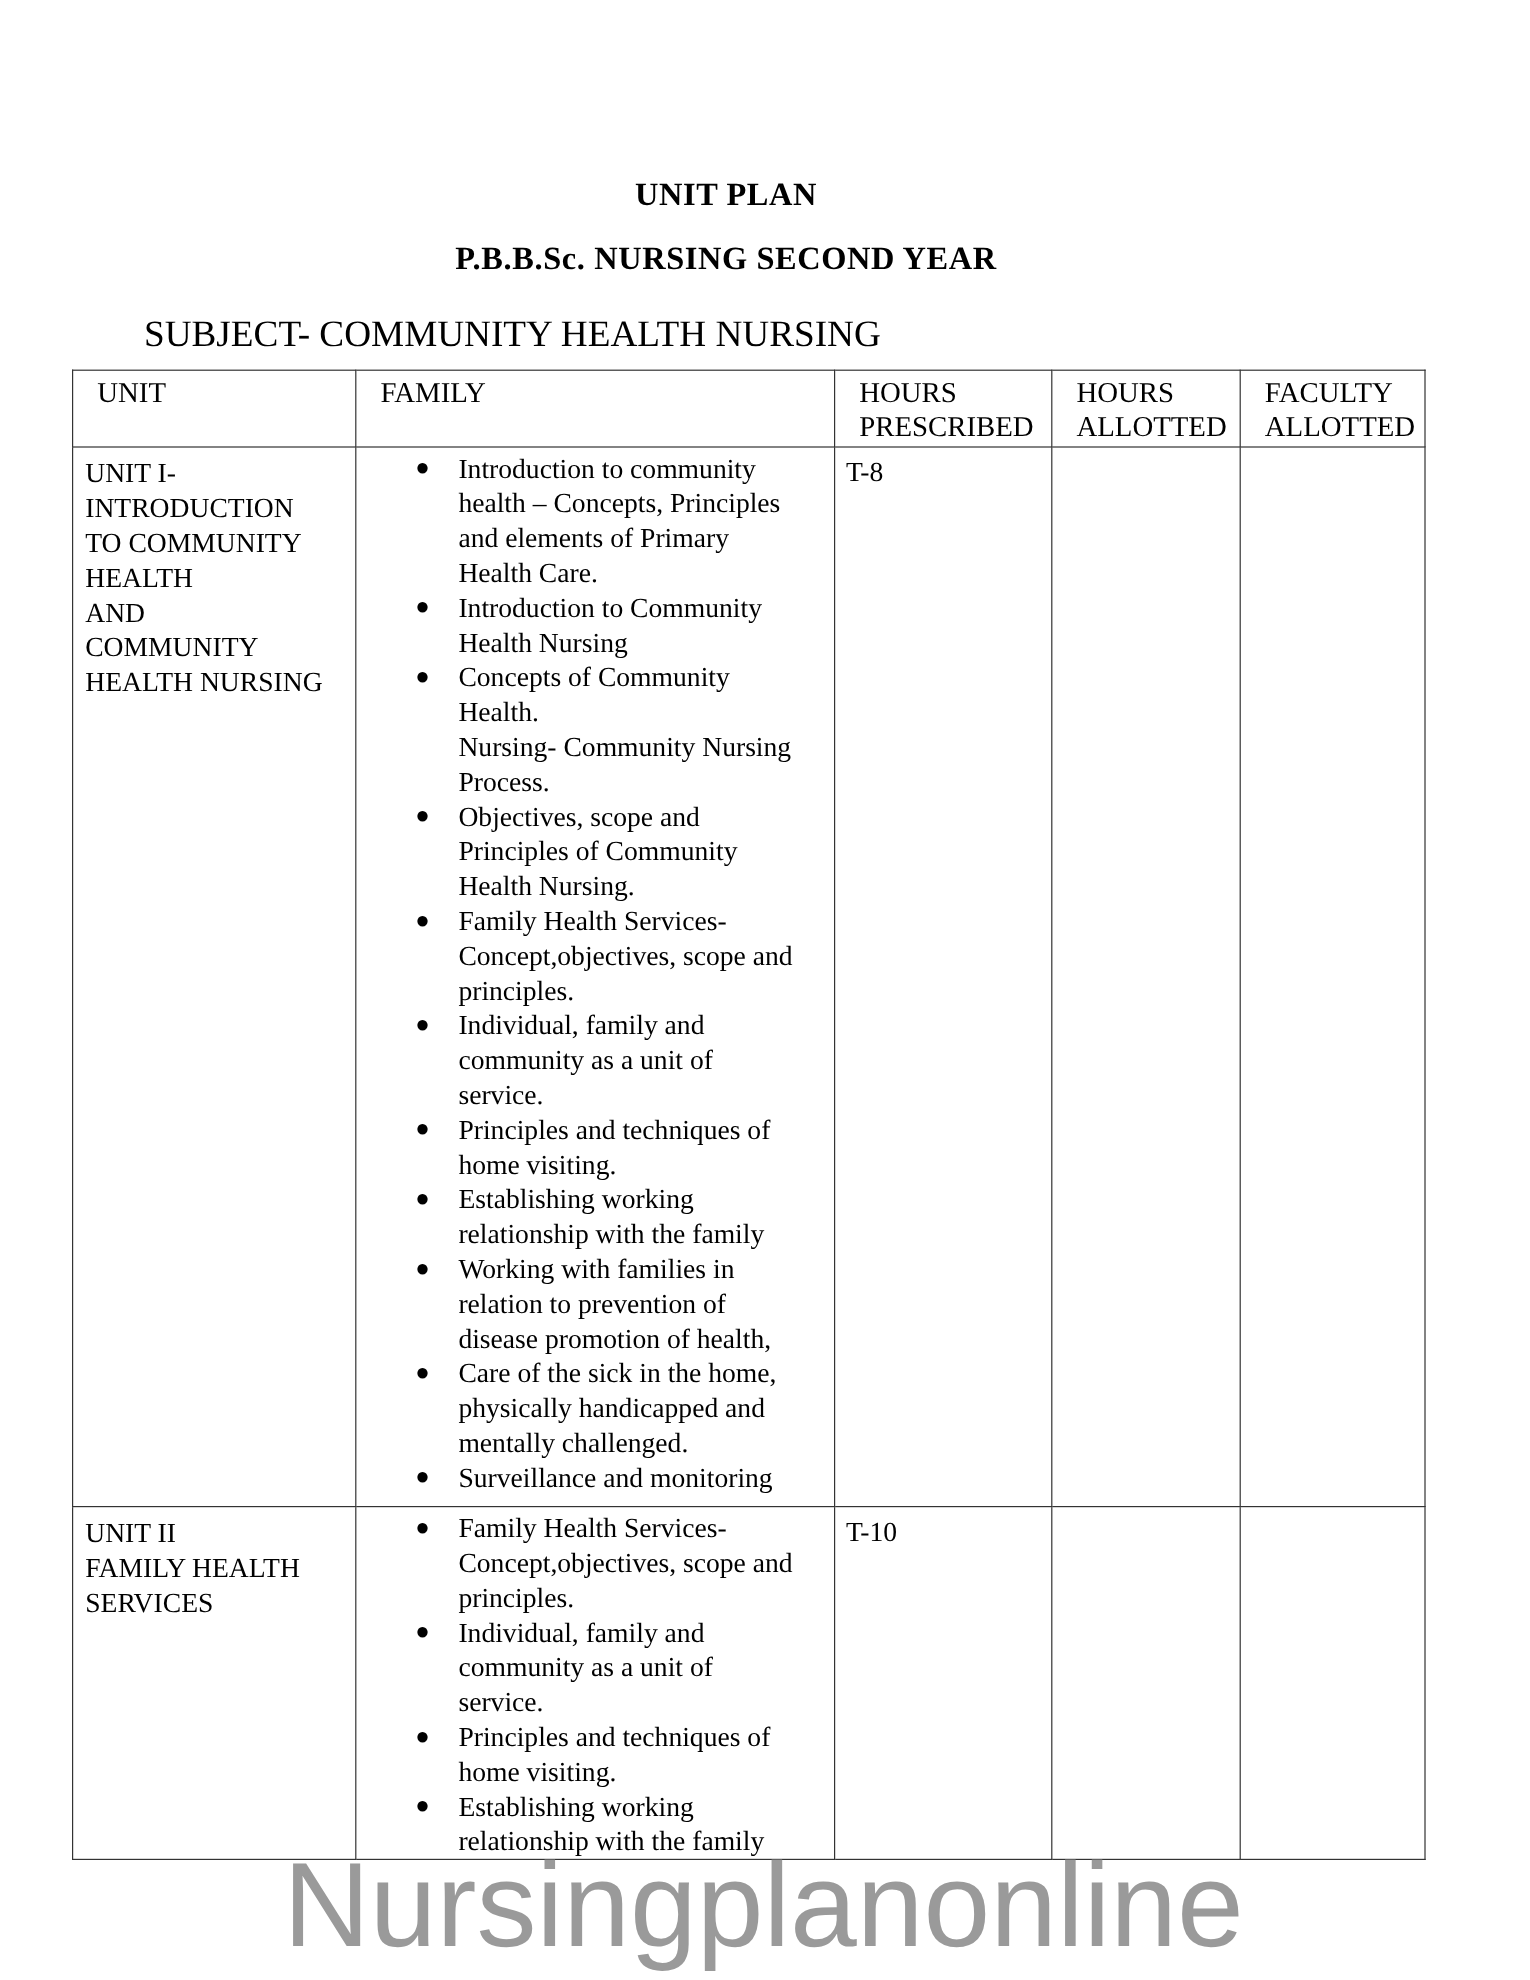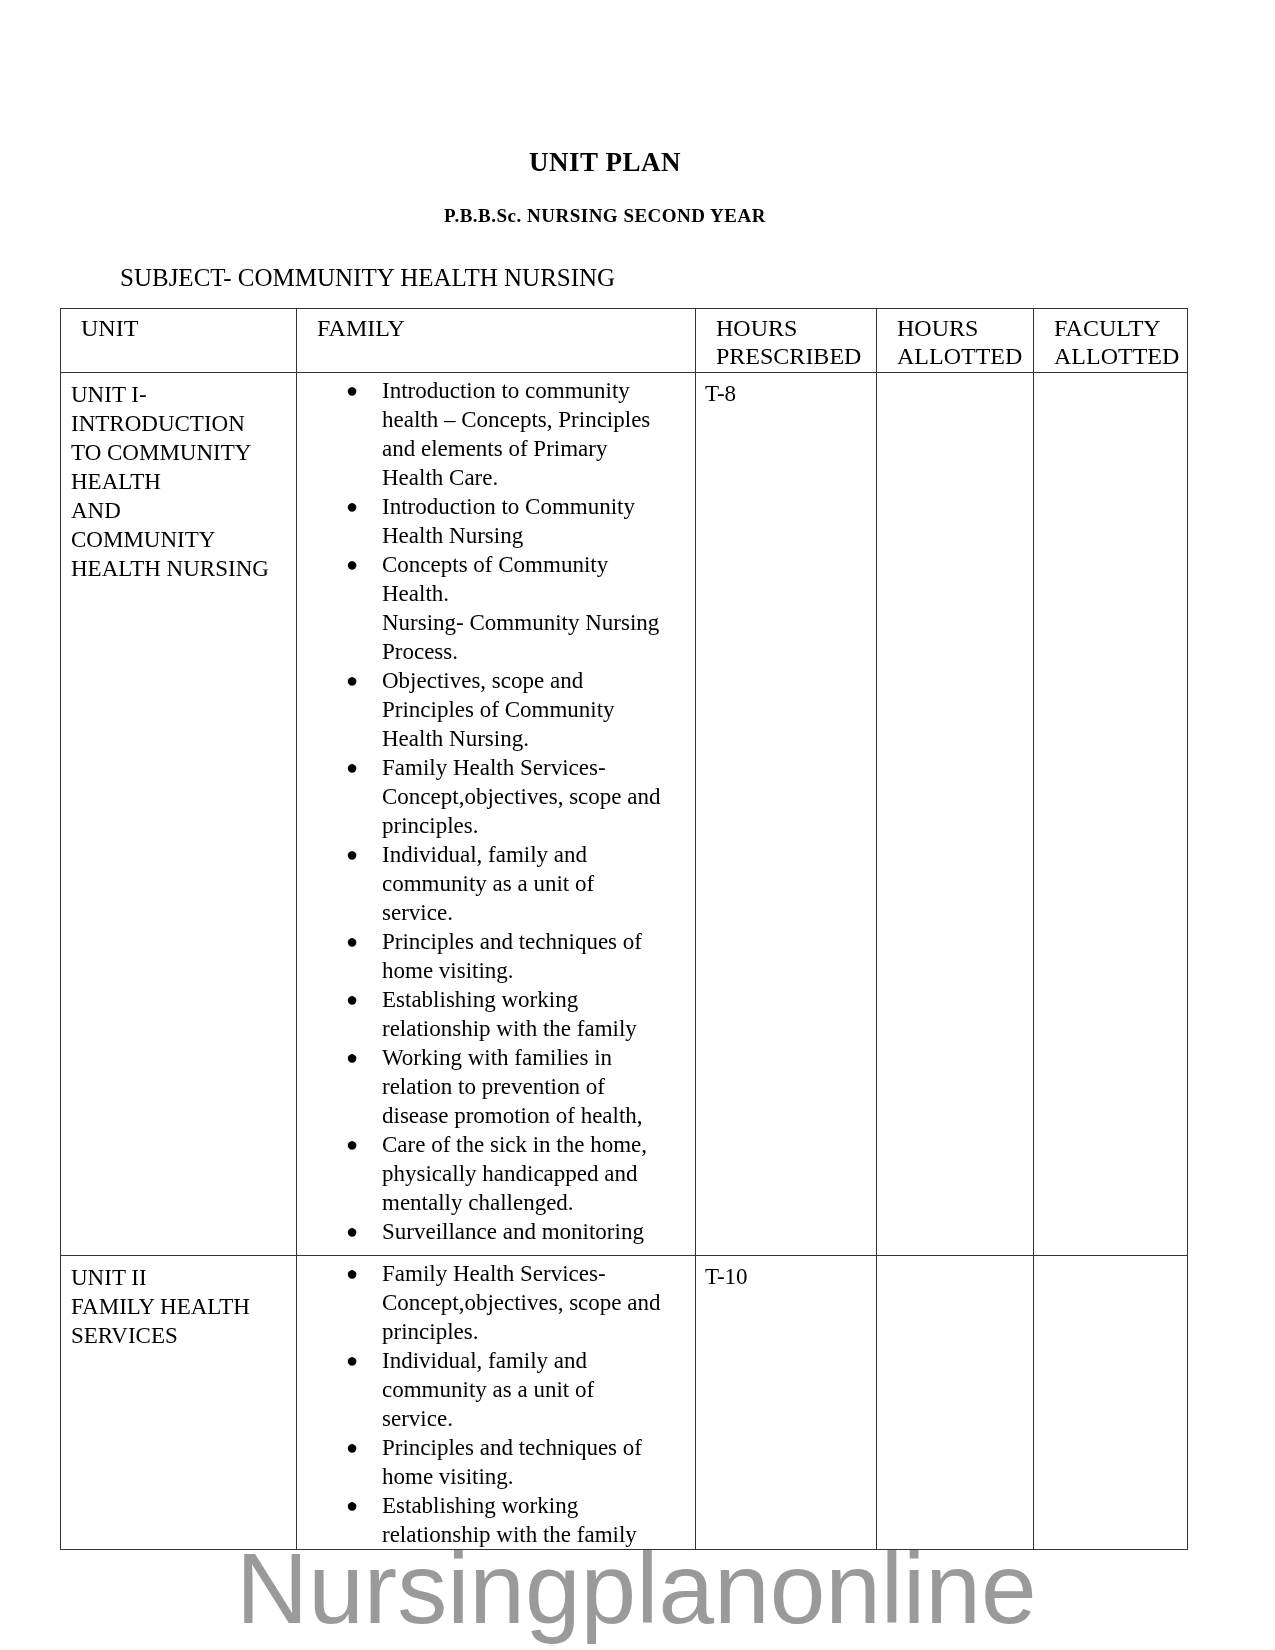--- a/index.html
+++ b/index.html
@@ -19,28 +19,28 @@
     text-align: center;
     font-size: 27px;
     line-height: 33px;
     font-weight: bold;
     letter-spacing: 0.5px;
   }
   .doc-subtitle {
     margin: 20px 0 0 0;
     padding-right: 65px;
     text-align: center;
-    font-size: 19px;
+    font-size: 27px;
     line-height: 33px;
     font-weight: bold;
     letter-spacing: 0.5px;
   }
   .subject-line {
     margin: 30px 0 14px 120px;
-    font-size: 25px;
+    font-size: 31px;
     line-height: 31px;
   }
   .faculty-line {
     margin: 20px 0 0 120px;
     font-size: 25px;
     line-height: 31px;
   }
   table.unit-plan {
     border-collapse: collapse;
     table-layout: fixed;

